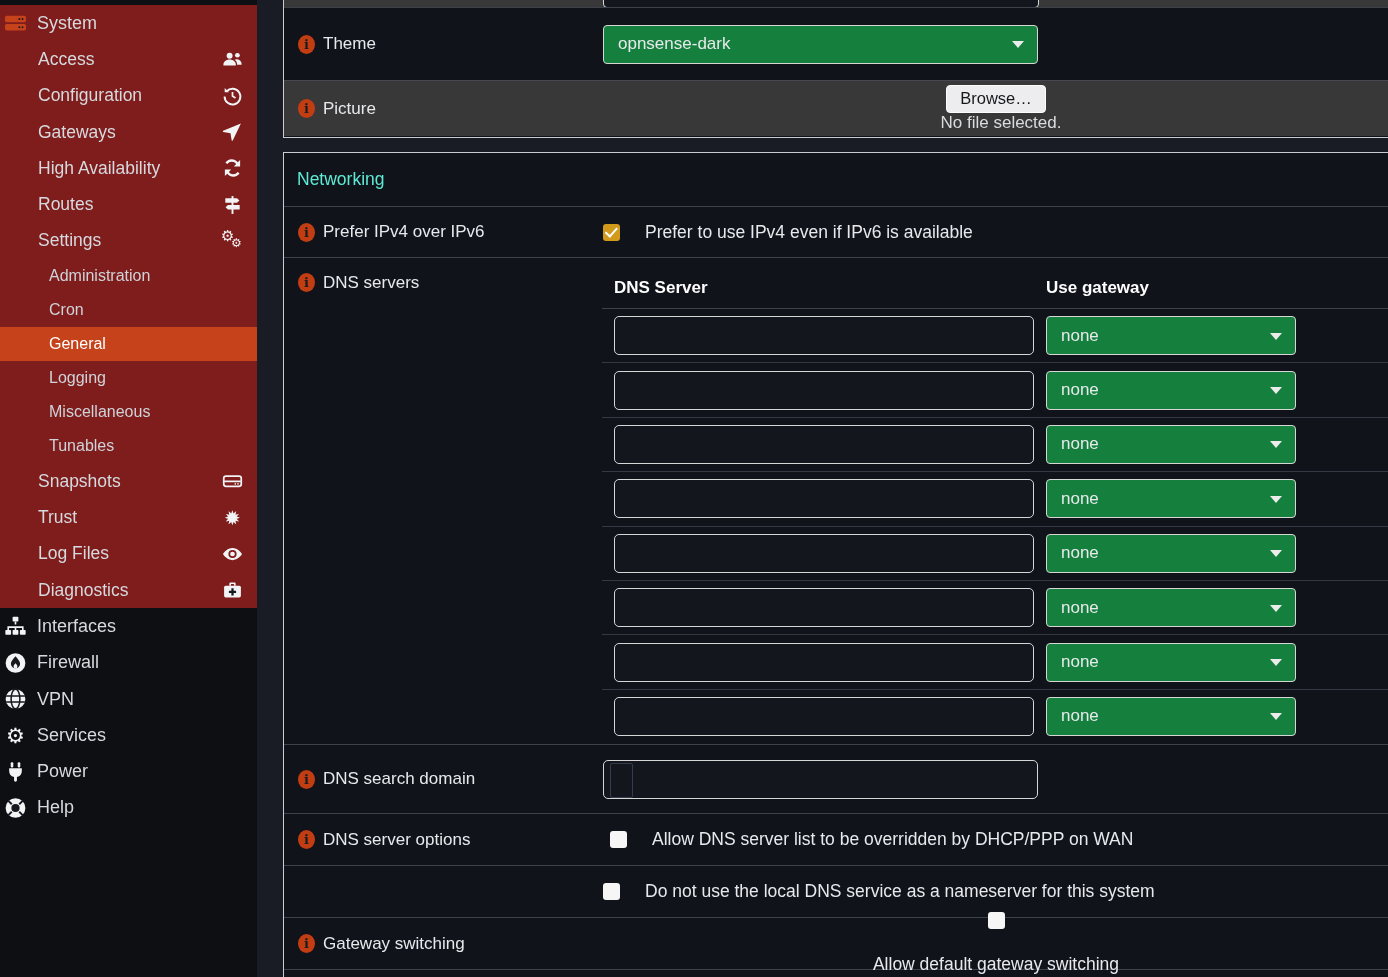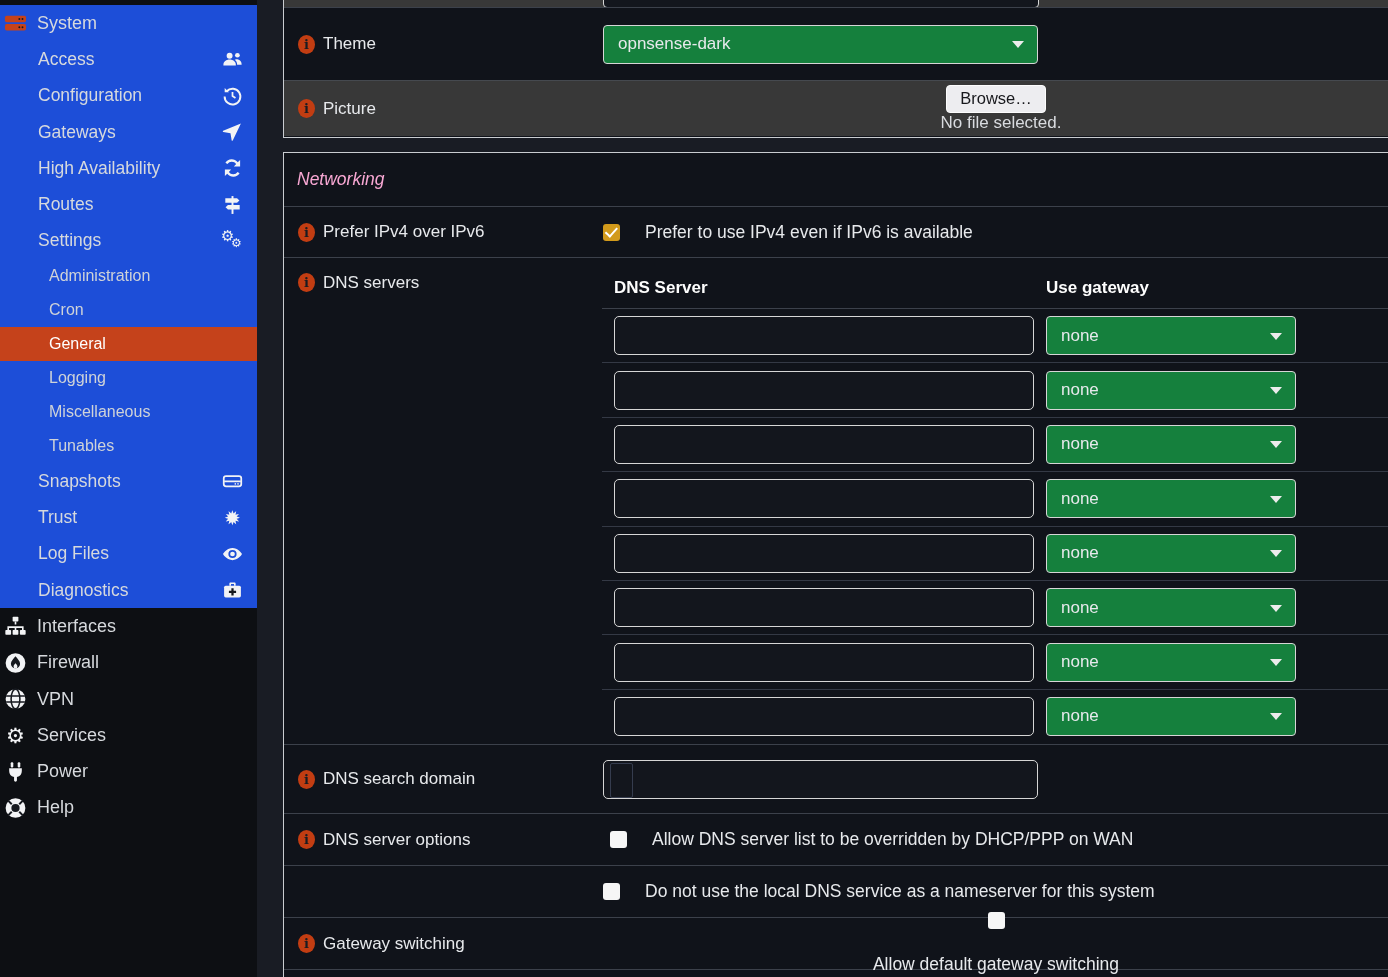--- a/index.html
+++ b/index.html
@@ -4,21 +4,21 @@
 <style>
   html,body{margin:0;padding:0;}
   body{
     width:1388px;height:977px;overflow:hidden;position:relative;
     background:#191c24;
     font-family:"Liberation Sans","DejaVu Sans",sans-serif;
     -webkit-font-smoothing:antialiased;
   }
   
   .sidebar{position:absolute;left:0;top:0;width:257px;height:977px;background:#0d0f13;}
-  .side-section{background:#1d4ed8;margin-top:5px;}
+  .side-section{background:#7f1d1d;margin-top:5px;}
   .sitem{position:relative;display:flex;align-items:center;height:36.3px;color:#d6d9dd;font-size:17.5px;white-space:nowrap;}
   .sitem .slabel{pointer-events:none;}
   .lvl0{padding-left:37px;font-size:18px;}
   .lvl1{padding-left:38px;font-size:17.5px;}
   .lvl2{height:34px;padding-left:49px;font-size:16px;color:#cfd3d8;}
   .sitem.active{background:#c5421b;color:#fff;}
   .mi{position:absolute;left:4px;top:50%;transform:translateY(-50%);width:23px;height:23px;display:flex;align-items:center;justify-content:center;}
   .ri{position:absolute;right:14px;top:50%;transform:translateY(-50%);width:21px;height:21px;display:flex;align-items:center;justify-content:center;}
   .mi svg,.ri svg{width:100%;height:100%;display:block;}
   
@@ -35,21 +35,21 @@
   .flabel{width:318px;padding-left:14px;display:flex;align-items:center;gap:8px;flex-shrink:0;box-sizing:border-box;}
   .ltext{font-size:17px;color:#e7e9ec;}
   .info{width:17px;height:19px;border-radius:50%;background:#c23d12;color:#191c22;display:flex;align-items:center;justify-content:center;font:700 13px "DejaVu Serif",serif;flex-shrink:0;cursor:pointer;}
   .info::after{content:"i";}
   .fctrl{flex:1;min-width:0;display:flex;flex-direction:column;justify-content:center;}
   .select{height:39px;background:#15803d;border:1px solid #d6d6d6;border-radius:4px;display:flex;align-items:center;padding:0 14px;color:#e7e9ec;font-size:17px;position:relative;box-sizing:border-box;cursor:pointer;}
   .caret{position:absolute;right:13px;top:50%;margin-top:-3px;width:0;height:0;border-left:6px solid transparent;border-right:6px solid transparent;border-top:7px solid #ececec;}
   .ti{background:#13161d;border:1px solid #d6d6d6;border-radius:5px;color:#e7e9ec;font-size:17px;padding:0 10px;box-sizing:border-box;outline:none;font-family:inherit;}
   .browse-btn{height:28px;padding:0 13px;background:#ededf0;border:1px solid #fdfdfd;border-radius:4px;font-size:16.5px;color:#17181c;display:inline-flex;align-items:center;font-family:inherit;cursor:pointer;}
   .file-status{margin-left:11px;font-size:17px;color:#d9dbdf;}
-  .net-head{height:53px;display:flex;align-items:center;padding-left:13px;font-size:17.5px;color:#f9a8d4;font-style:italic;}
+  .net-head{height:53px;display:flex;align-items:center;padding-left:13px;font-size:17.5px;color:#5eead4;}
   .row-ipv4{height:50px;align-items:center;}
   .row-dns{height:486px;}
   .row-dns .flabel{align-items:flex-start;padding-top:15px;}
   .row-search{height:68px;align-items:center;}
   .row-opt{height:51px;align-items:center;}
   .row-tail{height:80px;}
   .cbline{display:flex;align-items:center;gap:25px;font-size:17.5px;color:#e7e9ec;}
   .cb{width:17px;height:17px;background:#f6f6f6;border-radius:3px;flex-shrink:0;position:relative;cursor:pointer;}
   .cb.checked{background:#d29a1b;}
   .cb.checked::after{content:"";position:absolute;left:5.2px;top:1.6px;width:5px;height:9.5px;border:solid #fff;border-width:0 2.6px 2.6px 0;transform:rotate(42deg);}

